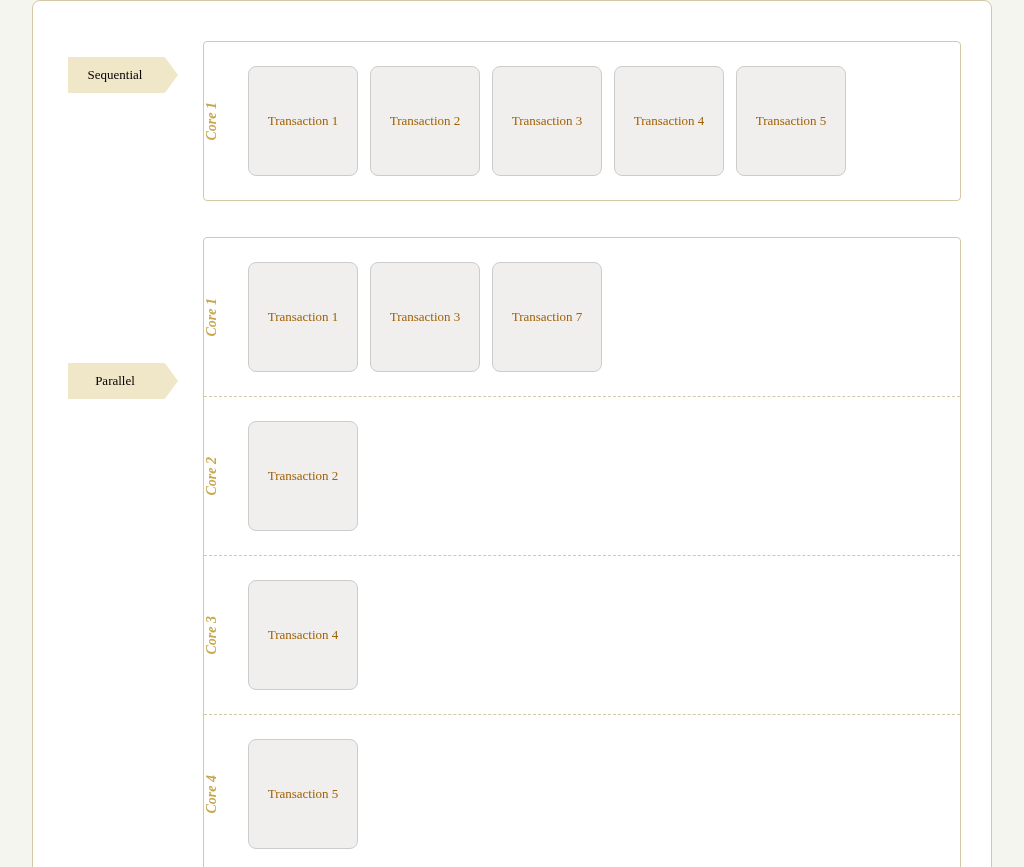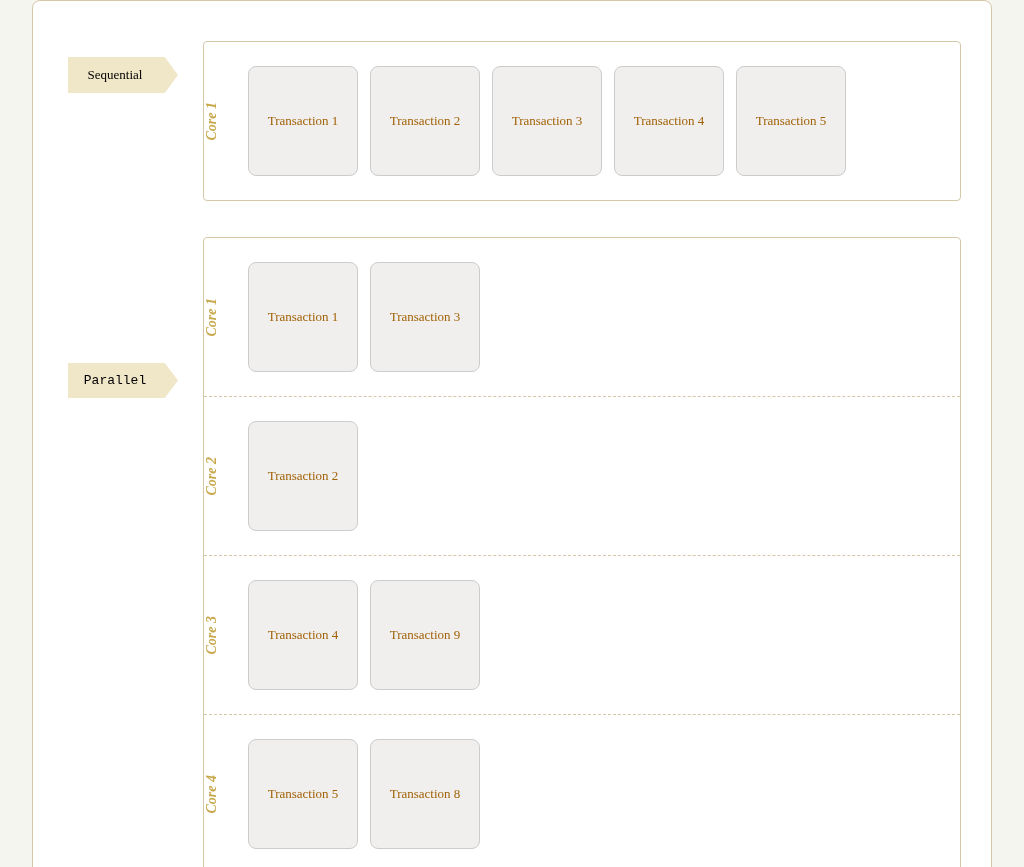--- a/index.html
+++ b/index.html
@@ -137,47 +137,46 @@
             <div class="tx-box">Transaction 2</div>
             <div class="tx-box">Transaction 3</div>
             <div class="tx-box">Transaction 4</div>
             <div class="tx-box">Transaction 5</div>
           </div>
         </div>
       </div>
   </div>
 
   <div class="section section-parallel">
-    <div class="arrow-label" style="margin-top: 120px; font-family: Liberation Mono, monospace;">
+    <div class="arrow-label" style="margin-top: 120px;">
       <div class="arrow-shape">Parallel</div>
     </div>
     <div class="cores-wrapper" id="par-cores">
     <div class="core-row">
           <div class="core-label">Core 1</div>
           <div class="transactions-list">
             <div class="tx-box">Transaction 1</div>
             <div class="tx-box">Transaction 3</div>
+            <div class="tx-box">Transaction 7</div>
           </div>
         </div>
         <div class="core-row">
           <div class="core-label">Core 2</div>
           <div class="transactions-list">
             <div class="tx-box">Transaction 2</div>
           </div>
         </div>
         <div class="core-row">
           <div class="core-label">Core 3</div>
           <div class="transactions-list">
             <div class="tx-box">Transaction 4</div>
-            <div class="tx-box">Transaction 9</div>
           </div>
         </div>
         <div class="core-row">
           <div class="core-label">Core 4</div>
           <div class="transactions-list">
             <div class="tx-box">Transaction 5</div>
-            <div class="tx-box">Transaction 8</div>
           </div>
         </div>
       </div>
   </div>
 
 </div>
 
 </body></html>

